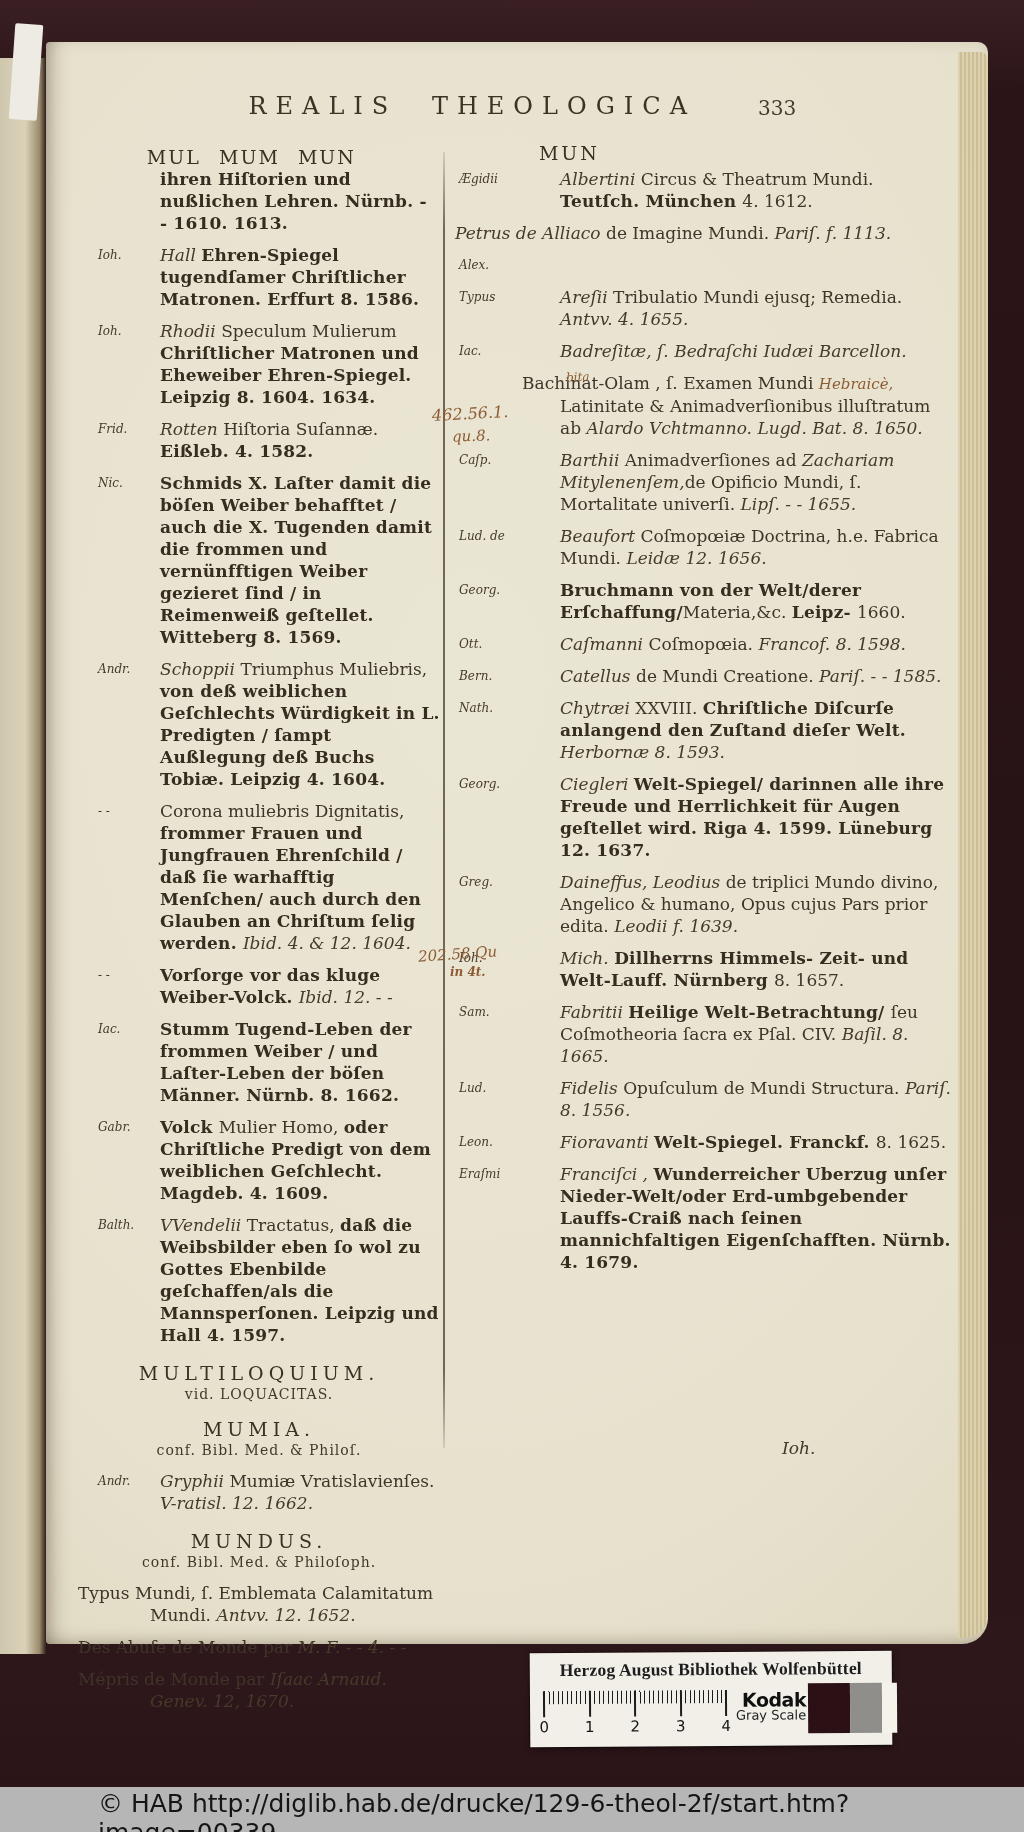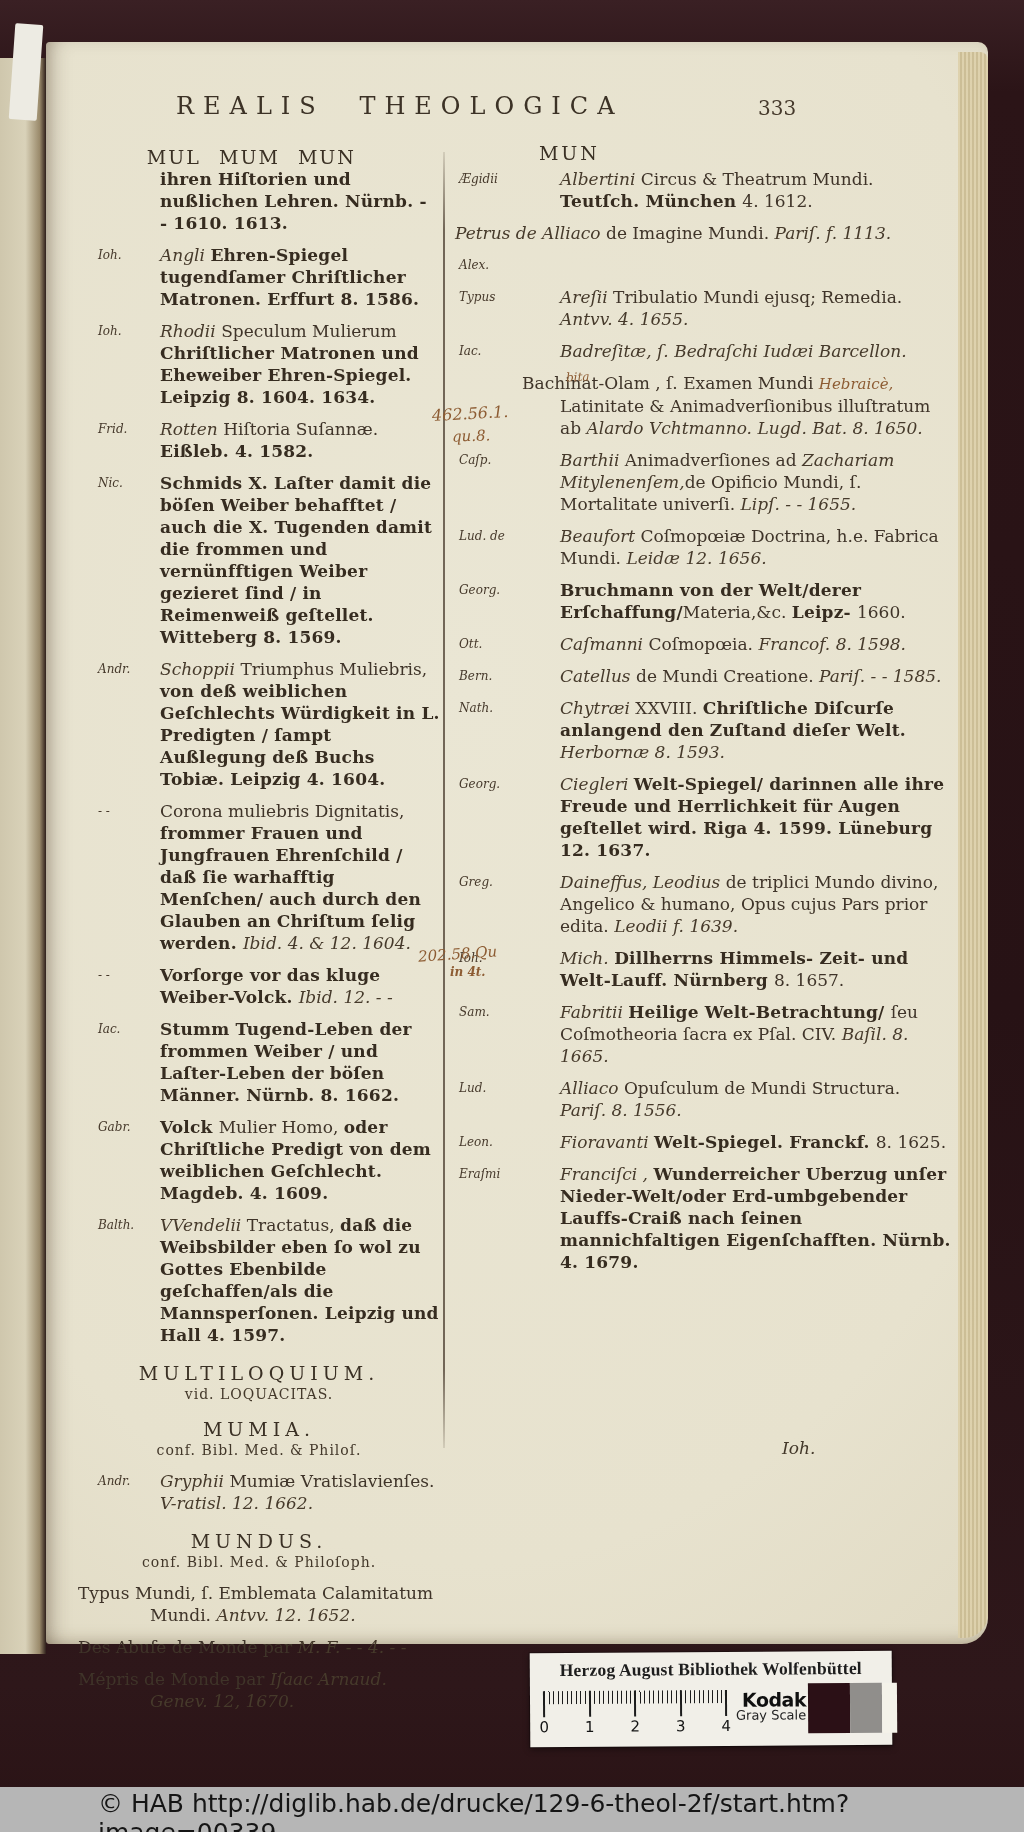--- a/index.html
+++ b/index.html
@@ -11,21 +11,21 @@
        background:linear-gradient(90deg,#cfc7ad 0%,#d9d2b9 55%,#9a8a6b 86%,#46362c 97%,#2e201c 100%)}
   .paper-sliver{position:absolute;left:12px;top:24px;width:28px;height:96px;background:#edebe3;
        transform:rotate(4deg);border-radius:2px}
   .page{position:absolute;left:46px;top:42px;width:942px;height:1602px;
        background:radial-gradient(120% 100% at 45% 40%,#eae6d4 0%,#e7e2ce 55%,#ded7bf 85%,#d3c8a8 100%);
        border-radius:4px 10px 26px 4px;
        box-shadow:inset 14px 0 22px -12px rgba(60,40,25,.45), inset 0 -10px 18px -10px rgba(90,70,40,.35)}
   .edge-stack{position:absolute;right:0;top:10px;bottom:6px;width:30px;
        background:repeating-linear-gradient(90deg,#ddd0aa 0 2px,#c9ba90 2px 4px);
        border-radius:0 8px 24px 0;opacity:.9}
-  .running-head{position:absolute;left:130px;top:50px;width:520px;text-align:left;
+  .running-head{position:absolute;left:130px;top:50px;width:520px;text-align:right;
        font-size:24px;letter-spacing:9px;word-spacing:18px;color:#3c3226}
   .page-number{position:absolute;left:712px;top:54px;font-size:20px;color:#45392b}
   .col-head{position:absolute;font-size:19px;color:#3a3024;text-align:right}
   .col-head.lh{left:60px;top:104px;width:250px;letter-spacing:2px;word-spacing:10px}
   .col-head.rh{left:354px;top:100px;width:200px;letter-spacing:3px}
   .column-divider{position:absolute;left:397px;top:110px;width:2px;height:1296px;
        background:linear-gradient(180deg,rgba(90,76,60,.15),rgba(74,60,46,.75) 6%,rgba(74,60,46,.75) 94%,rgba(90,76,60,.15))}
   .col{position:absolute;top:126px}
   .lcol{left:32px;width:362px}
   .rcol{left:409px;width:496px}
@@ -89,21 +89,21 @@
 
     <div class="column-divider"></div>
 
     <div id="leftcol" class="col lcol">
         <div class="entry">
           <div class="author"></div>
           <div class="etext"><span class="seg-fr">ihren Hiſtorien und nußlichen Lehren. Nürnb. - - 1610. 1613.</span></div>
         </div>
         <div class="entry">
           <div class="author">Ioh.</div>
-          <div class="etext"><span class="seg-it">Angli </span><span class="seg-fr">Ehren-Spiegel tugendſamer Chriſtlicher Matronen. Erffurt 8. 1586.</span></div>
+          <div class="etext"><span class="seg-it">Hall </span><span class="seg-fr">Ehren-Spiegel tugendſamer Chriſtlicher Matronen. Erffurt 8. 1586.</span></div>
         </div>
         <div class="entry">
           <div class="author">Ioh.</div>
           <div class="etext"><span class="seg-it">Rhodii </span><span class="seg-rm">Speculum Mulierum </span><span class="seg-fr">Chriſtlicher Matronen und Eheweiber Ehren-Spiegel. Leipzig 8. 1604. 1634.</span></div>
         </div>
         <div class="entry">
           <div class="author">Frid.</div>
           <div class="etext"><span class="seg-it">Rotten </span><span class="seg-rm">Hiſtoria Suſannæ. </span><span class="seg-fr">Eißleb. 4. 1582.</span></div>
         </div>
         <div class="entry">
@@ -217,21 +217,21 @@
         <div class="entry">
           <div class="author">Ioh.</div>
           <div class="etext"><span class="seg-it">Mich. </span><span class="seg-fr">Dillherrns Himmels- Zeit- und Welt-Lauff. Nürnberg </span><span class="seg-rm">8. 1657.</span></div>
         </div>
         <div class="entry">
           <div class="author">Sam.</div>
           <div class="etext"><span class="seg-it">Fabritii </span><span class="seg-fr">Heilige Welt-Betrachtung/ </span><span class="seg-rm">ſeu Coſmotheoria ſacra ex Pſal. CIV. </span><span class="seg-it">Baſil. 8. 1665.</span></div>
         </div>
         <div class="entry">
           <div class="author">Lud.</div>
-          <div class="etext"><span class="seg-it">Alliaco </span><span class="seg-rm">Opuſculum de Mundi Structura. </span><span class="seg-it">Pariſ. 8. 1556.</span></div>
+          <div class="etext"><span class="seg-it">Fidelis </span><span class="seg-rm">Opuſculum de Mundi Structura. </span><span class="seg-it">Pariſ. 8. 1556.</span></div>
         </div>
         <div class="entry">
           <div class="author">Leon.</div>
           <div class="etext"><span class="seg-it">Fioravanti </span><span class="seg-fr">Welt-Spiegel. Franckf. </span><span class="seg-rm">8. 1625.</span></div>
         </div>
         <div class="entry">
           <div class="author">Eraſmi</div>
           <div class="etext"><span class="seg-it">Franciſci , </span><span class="seg-fr">Wunderreicher Uberzug unſer Nieder-Welt/oder Erd-umbgebender Lauffs-Craiß nach ſeinen mannichfaltigen Eigenſchafften. Nürnb. 4. 1679.</span></div>
         </div>
       </div>

